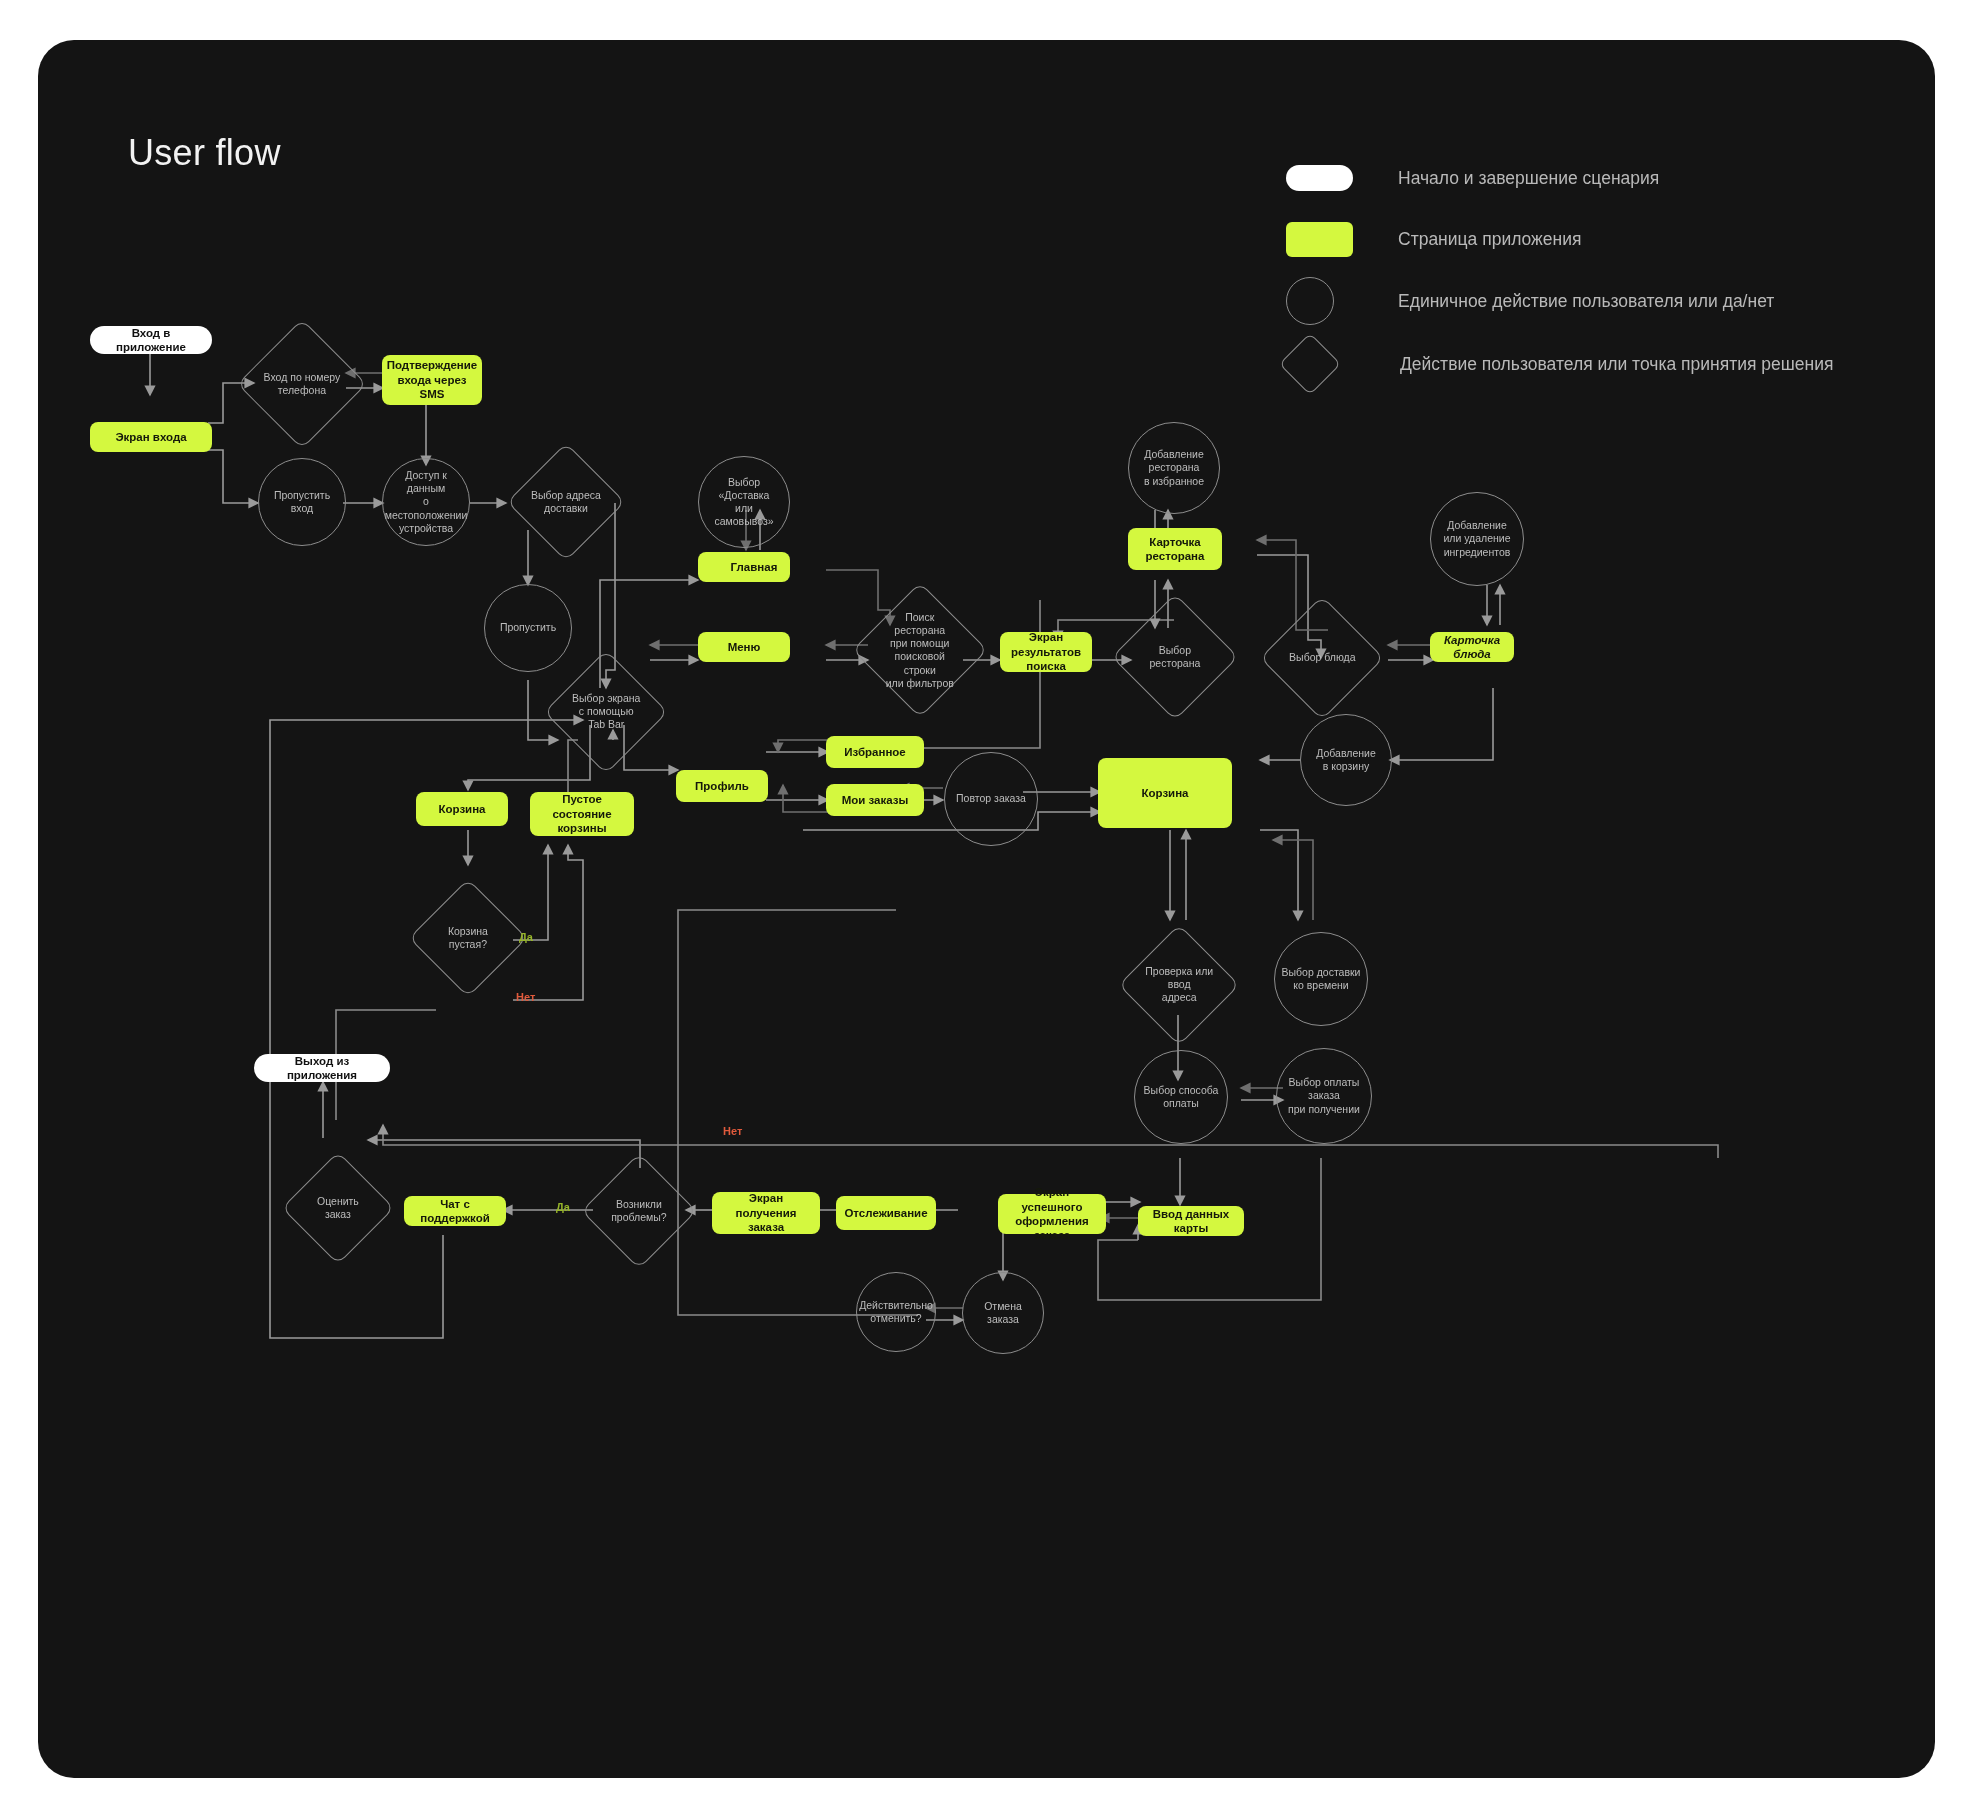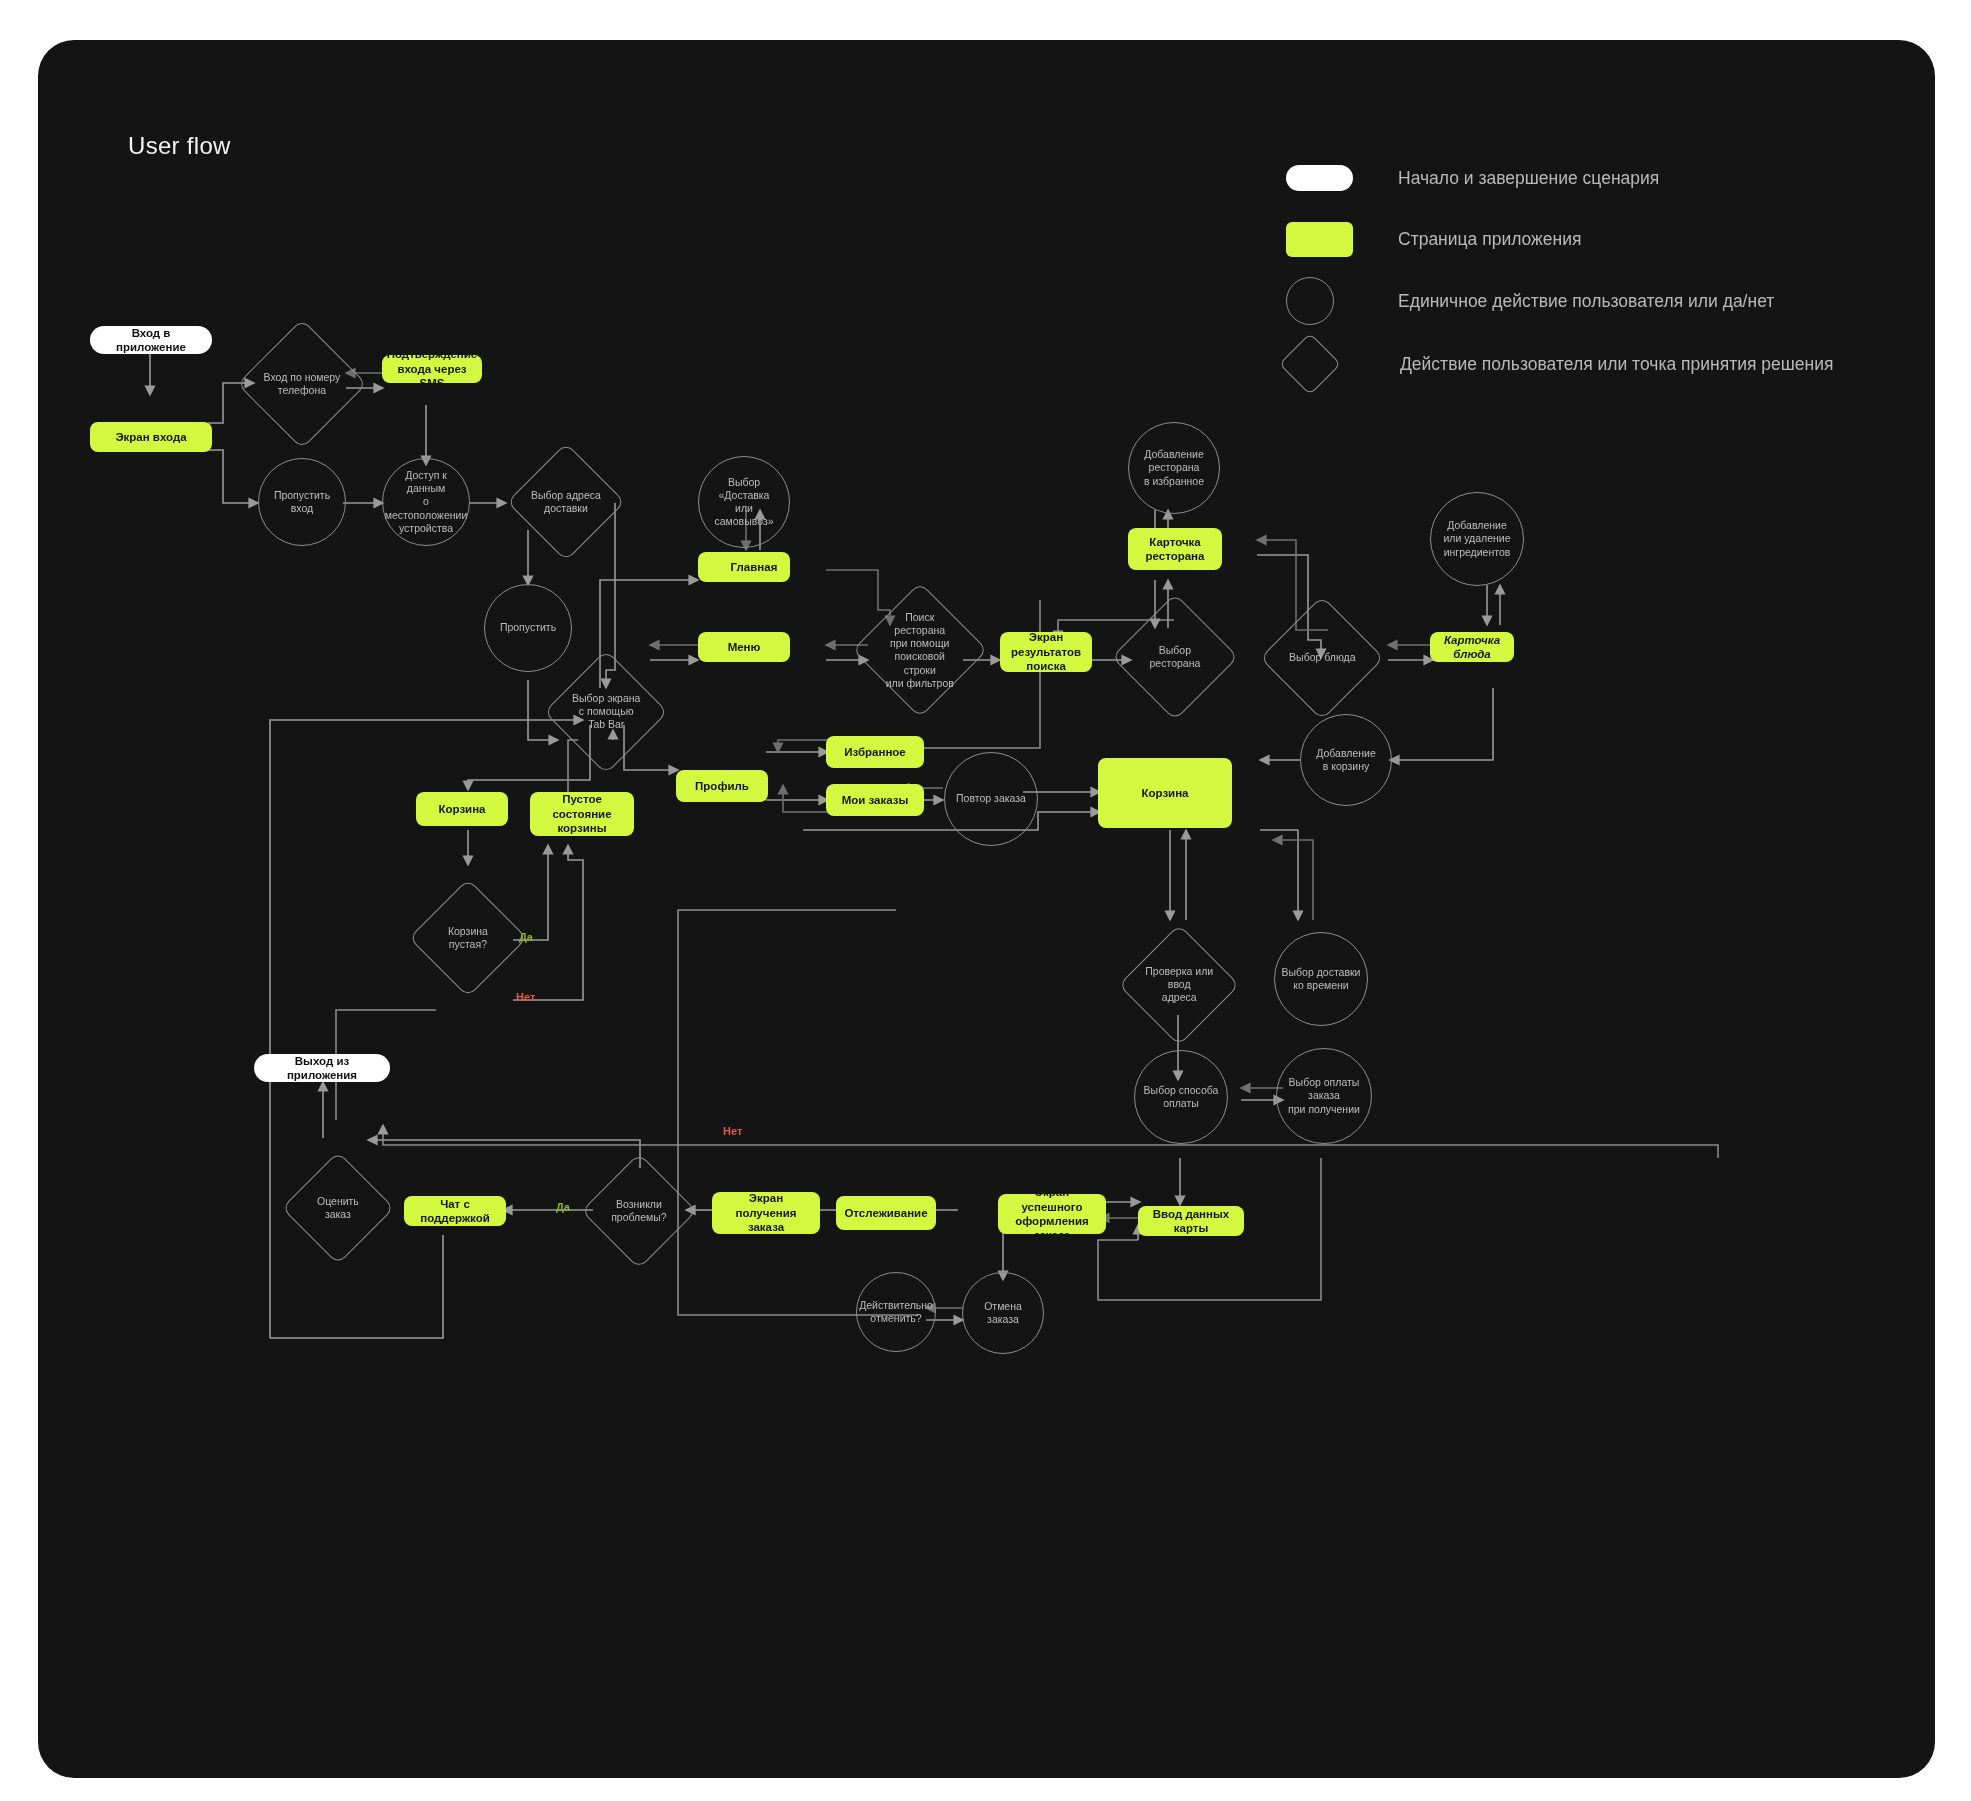--- a/index.html
+++ b/index.html
@@ -1,19 +1,19 @@
 <!DOCTYPE html>
 <html><head>
 <meta charset="utf-8">
 <style>
   html,body{margin:0;padding:0;background:#ffffff;}
   body{font-family:"Liberation Sans","DejaVu Sans",sans-serif;}
   #root{position:relative;width:1971px;height:1801px;background:#ffffff;overflow:hidden;}
   #canvas{position:absolute;left:38px;top:40px;width:1897px;height:1738px;background:#141414;border-radius:36px;overflow:hidden;}
-  #title{position:absolute;left:90px;top:92px;color:#f2f2f2;font-size:24px;letter-spacing:.3px;font-weight:400;}
+  #title{position:absolute;left:90px;top:92px;color:#f2f2f2;font-size:36px;letter-spacing:.3px;font-weight:400;}
   
   #legend{position:absolute;left:1248px;top:125px;width:620px;}
   .lg-row{position:absolute;display:flex;align-items:center;}
   .lg-label{color:#b9b9b9;font-size:17.5px;white-space:nowrap;margin-left:16px;}
   .lg-sw-term{width:67px;height:26px;border-radius:13px;background:#ffffff;}
   .lg-sw-page{width:67px;height:35px;border-radius:6px;background:#d4f83f;}
   .lg-sw-circle{width:48px;height:48px;border-radius:50%;border:1.4px solid #8c8c8c;box-sizing:border-box;}
   .lg-sw-dia{width:44px;height:44px;border:1.4px solid #8c8c8c;border-radius:7px;box-sizing:border-box;transform:rotate(45deg);}
   .lg-swwrap{width:96px;display:flex;justify-content:flex-start;align-items:center;}
   
@@ -224,21 +224,21 @@
 
     <div class="node n-page" style="left:52px;top:382px;width:122px;height:30px;">
         <span>Экран входа</span>
       </div>
 
     <div class="node n-dia" style="left:218px;top:298px;width:92px;height:92px;transform:rotate(45deg);">
         <span>Вход по номеру
 телефона</span>
       </div>
 
-    <div class="node n-page" style="left:344px;top:315px;width:100px;height:28px;">
+    <div class="node n-page" style="left:344px;top:315px;width:100px;height:50px;">
         <span>Подтверждение
 входа через SMS</span>
       </div>
 
     <div class="node n-circle" style="left:220px;top:418px;width:88px;height:88px;">
         <span>Пропустить вход</span>
       </div>
 
     <div class="node n-circle" style="left:344px;top:418px;width:88px;height:88px;">
         <span>Доступ к данным

